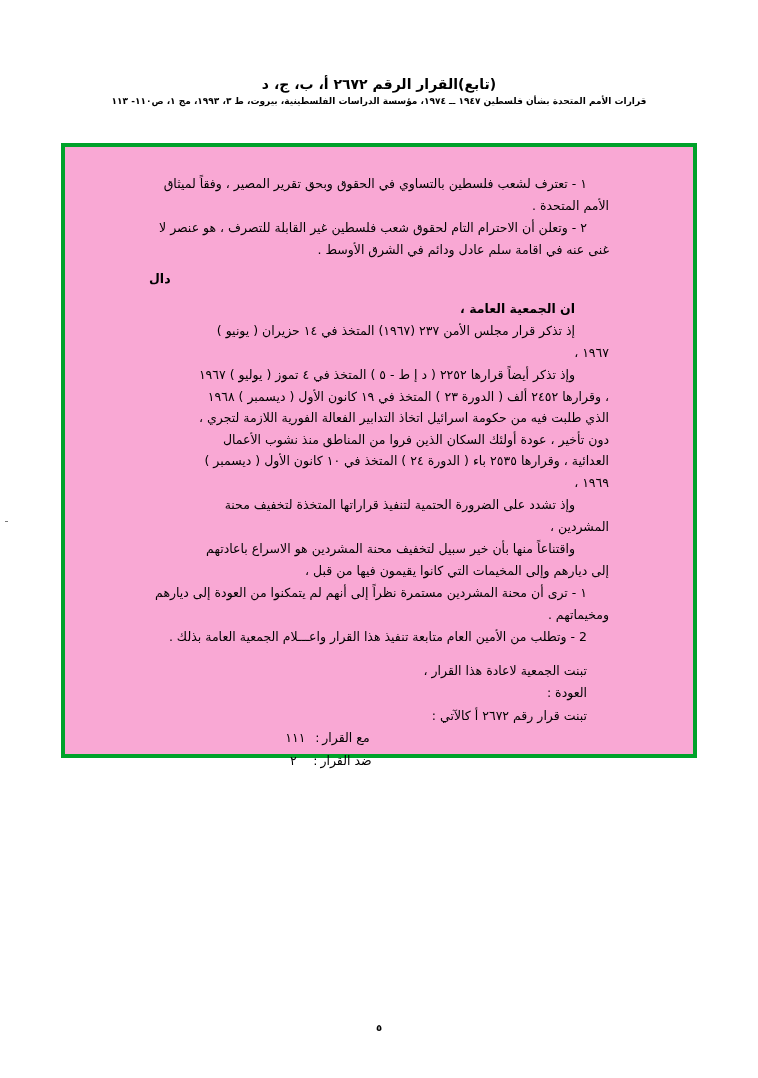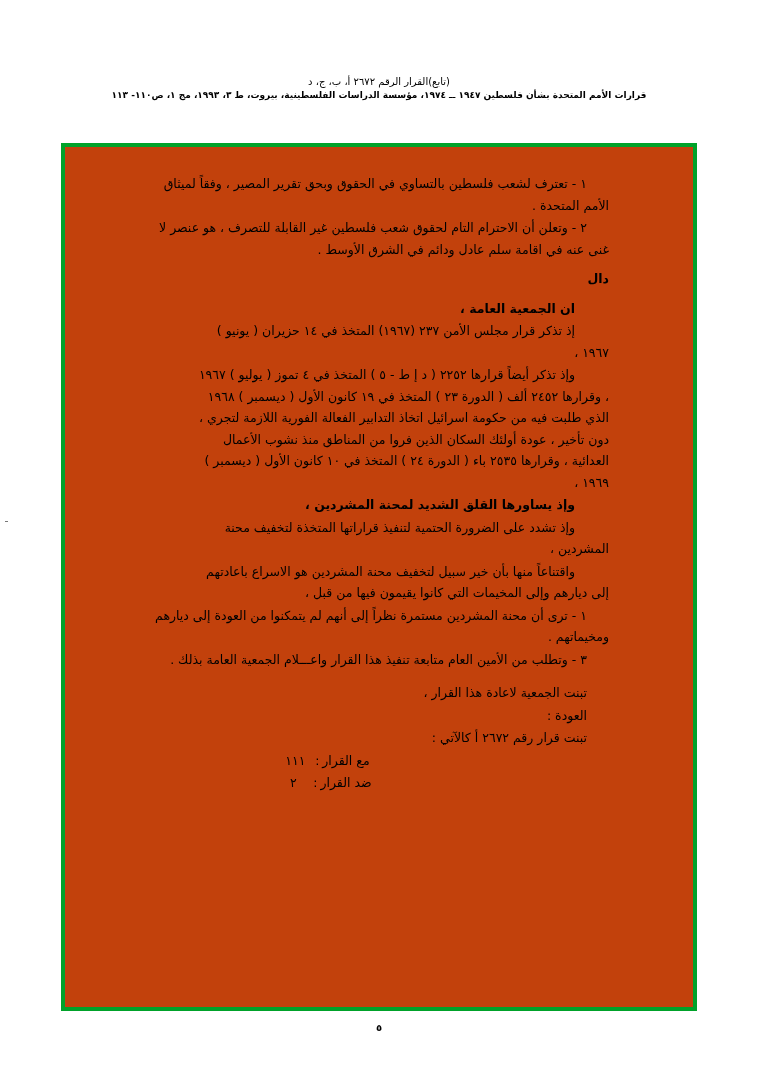--- a/index.html
+++ b/index.html
@@ -23,61 +23,61 @@
 
   
   .doc-header {
     position: absolute;
     top: 74px;
     left: 0;
     right: 0;
     text-align: center;
   }
   .doc-title {
-    font-size: 10px;
-    font-weight: normal;
+    font-size: 14px;
+    font-weight: bold;
     line-height: 1.5;
     direction: rtl;
   }
   .doc-subtitle {
     font-size: 9px;
     font-weight: bold;
     line-height: 1.5;
     direction: rtl;
   }
 
   
   .frame {
     position: absolute;
     top: 143px;
     left: 61px;
     width: 636px;
-    height: 868px;
+    height: 615px;
     border: 4px solid #00a22a;
     box-sizing: border-box;
-    background: #c2410c;
+    background: #f9a8d4;
   }
 
   .body-text {
     position: absolute;
     top: 26px;
     right: 84px;
     left: 84px;
     direction: rtl;
     text-align: right;
     font-size: 12.5px;
     line-height: 1.72;
   }
 
   .para {
     margin: 0 0 1px 0;
     text-align: right;
   }
   .para.center {
-    text-align: right;
+    text-align: left;
   }
   .para.indent {
     text-indent: 22px;
   }
   .para.indent2 {
     text-indent: 34px;
     margin-left: 48px;
   }
   .spacer {
     height: 7px;
@@ -138,26 +138,25 @@
       <p class="para indent">١ - تعترف لشعب فلسطين بالتساوي في الحقوق وبحق تقرير المصير ، وفقاً لميثاق الأمم المتحدة .</p>
       <p class="para indent">٢ - وتعلن أن الاحترام التام لحقوق شعب فلسطين غير القابلة للتصرف ، هو عنصر لا غنى عنه في اقامة سلم عادل ودائم في الشرق الأوسط .</p>
 
       <div class="spacer"></div>
       <p class="para center" style="font-weight:bold;">دال</p>
       <div class="spacer"></div>
 
       <p class="para indent2" style="font-weight:bold;">ان الجمعية العامة ،</p>
       <p class="para indent2">إذ تذكر قرار مجلس الأمن ٢٣٧ (١٩٦٧) المتخذ في ١٤ حزيران ( يونيو ) ١٩٦٧ ،</p>
       <p class="para indent2">وإذ تذكر أيضاً قرارها ٢٢٥٢ ( د إ ط - ٥ ) المتخذ في ٤ تموز ( يوليو ) ١٩٦٧ ، وقرارها ٢٤٥٢ ألف ( الدورة ٢٣ ) المتخذ في ١٩ كانون الأول ( ديسمبر ) ١٩٦٨ الذي طلبت فيه من حكومة اسرائيل اتخاذ التدابير الفعالة الفورية اللازمة لتجري ، دون تأخير ، عودة أولئك السكان الذين فروا من المناطق منذ نشوب الأعمال العدائية ، وقرارها ٢٥٣٥ باء ( الدورة ٢٤ ) المتخذ في ١٠ كانون الأول ( ديسمبر ) ١٩٦٩ ،</p>
-      <p class="para indent2" style="font-weight:bold;">وإذ يساورها القلق الشديد لمحنة المشردين ،</p>
       <p class="para indent2">وإذ تشدد على الضرورة الحتمية لتنفيذ قراراتها المتخذة لتخفيف محنة المشردين ،</p>
       <p class="para indent2">واقتناعاً منها بأن خير سبيل لتخفيف محنة المشردين هو الاسراع باعادتهم إلى ديارهم وإلى المخيمات التي كانوا يقيمون فيها من قبل ،</p>
 
       <p class="para indent">١ - ترى أن محنة المشردين مستمرة نظراً إلى أنهم لم يتمكنوا من العودة إلى ديارهم ومخيماتهم .</p>
-      <p class="para indent">٣ - وتطلب من الأمين العام متابعة تنفيذ هذا القرار واعـــلام الجمعية العامة بذلك .</p>
+      <p class="para indent">2 - وتطلب من الأمين العام متابعة تنفيذ هذا القرار واعـــلام الجمعية العامة بذلك .</p>
 
       <div class="spacer"></div>
 
       <div class="tail">
         <p class="para indent">تبنت الجمعية لاعادة هذا القرار ،</p>
         <p class="para indent">العودة :</p>
         <p class="para indent">تبنت قرار رقم ٢٦٧٢ أ كالآتي :</p>
 
         <p class="para" style="text-align:center; padding-right:110px;">
           <span class="vote-label">مع القرار</span><span class="vote-sep">:</span><span class="vote-value">١١١</span>

